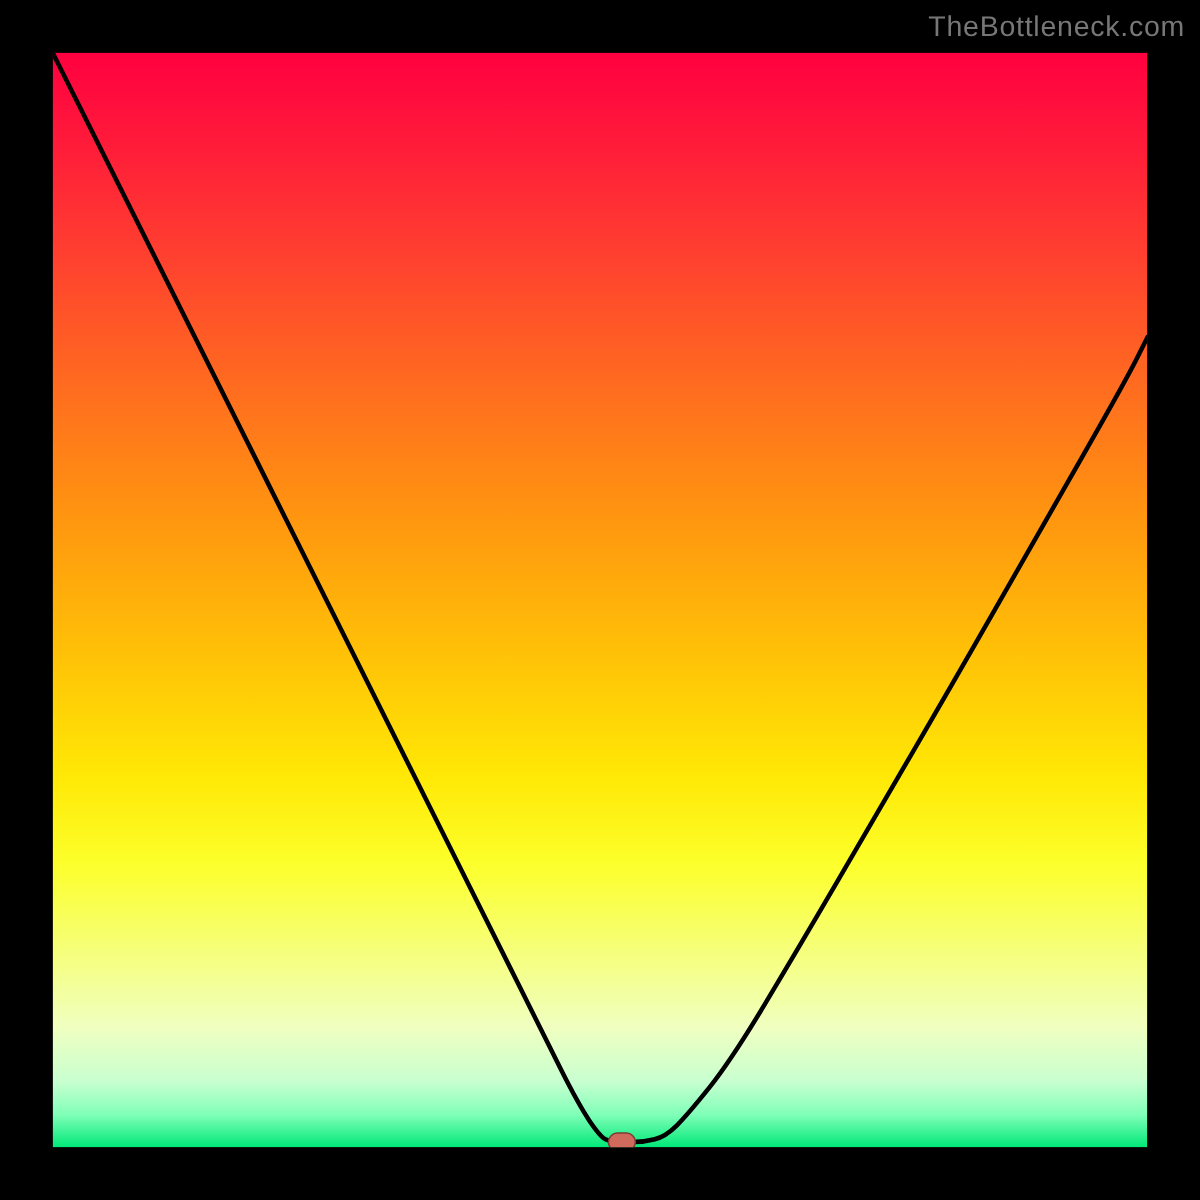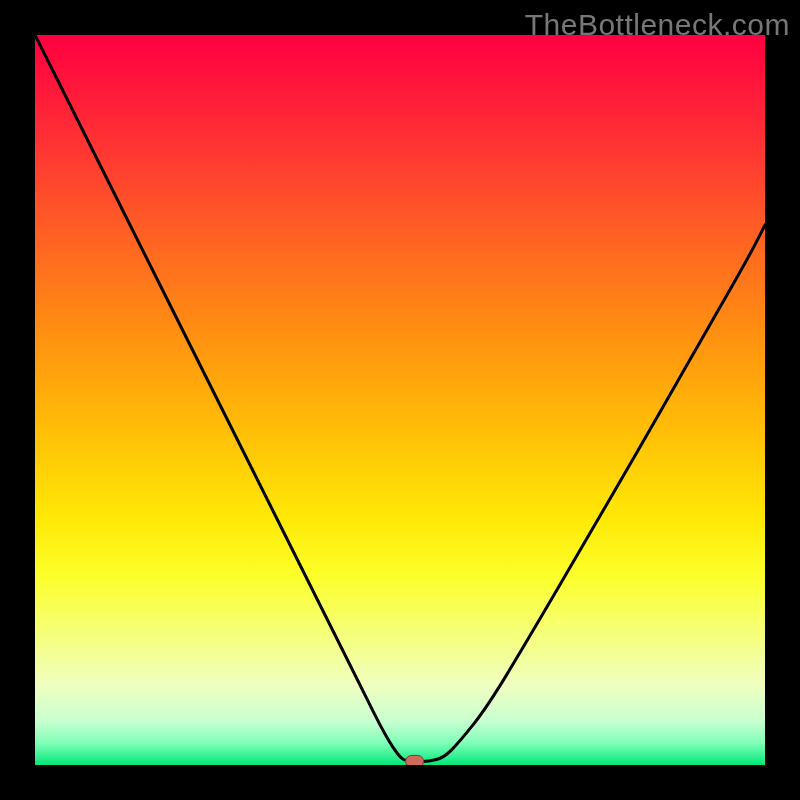--- a/index.html
+++ b/index.html
@@ -22,21 +22,21 @@
     top: 35px;
     width: 730px;
     height: 730px;
     overflow: hidden;
   }
   .watermark {
     position: absolute;
     top: 8px;
     right: 10px;
     color: #777;
-    font-size: 30px;
+    font-size: 19px;
     font-weight: 500;
     letter-spacing: 0.5px;
     user-select: none;
   }
   svg { display: block; }
 </style>
 </head>
 <body>
 
 <div class="frame">

